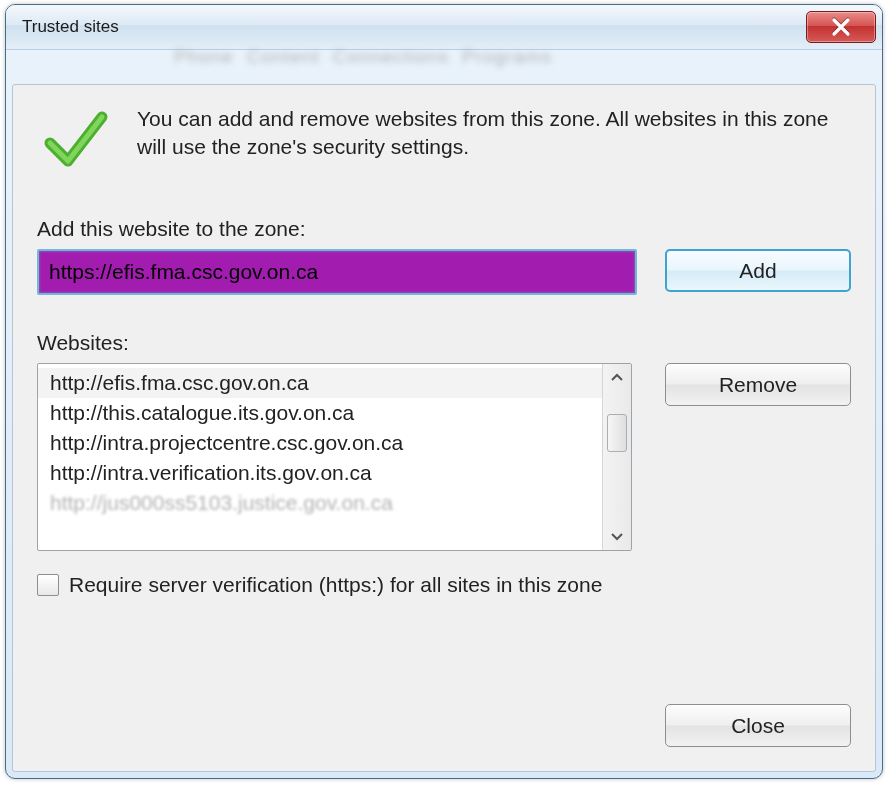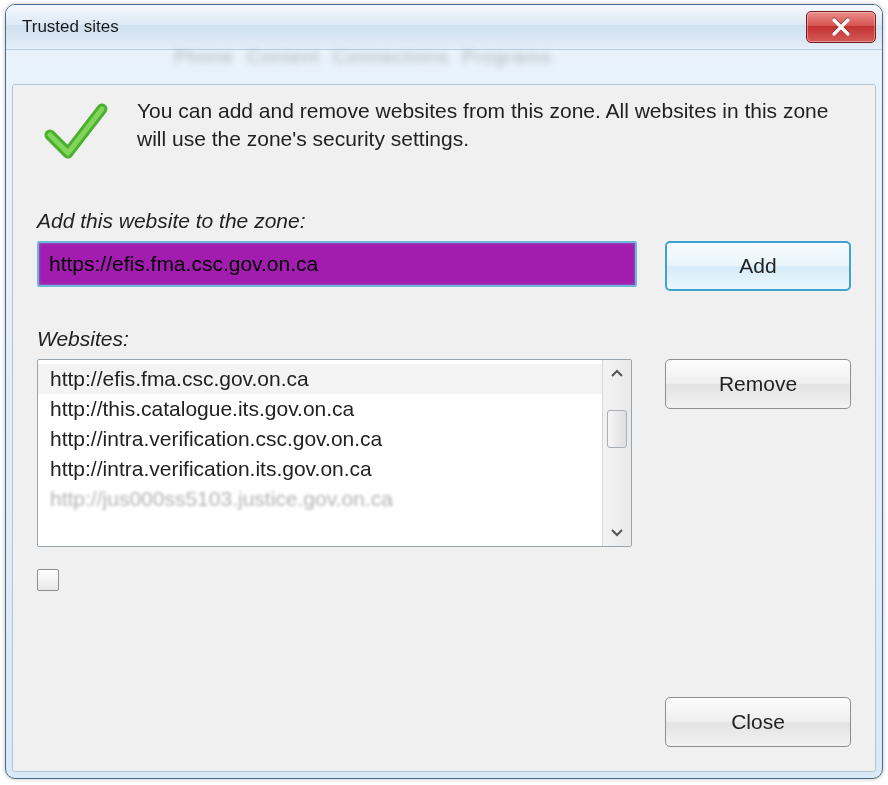--- a/index.html
+++ b/index.html
@@ -29,36 +29,36 @@
   .blurred-tabs{
     padding:6px 0 0 160px;height:22px;
     color:#808080;font-size:19px;letter-spacing:1px;
     filter:blur(3px);opacity:.55;white-space:nowrap;
     position:absolute;top:40px;left:14px;
   }
 
   .client{
     flex:1;
     margin:6px;margin-top:34px;border:1px solid #b6c5d4;border-radius:3px;
-    background:#f0f0f0;padding:12px 24px 24px 24px;color:#222;font-size:21px;
+    background:#f0f0f0;padding:20px 24px 24px 24px;color:#222;font-size:21px;
     position:relative;display:flex;flex-direction:column;
   }
   .intro{display:flex;gap:22px;align-items:flex-start;margin-bottom:40px;}
   .intro .check{flex:0 0 78px;display:flex;justify-content:center;}
   .intro .desc{line-height:1.35;}
 
-  .lbl{margin-bottom:8px;font-style:italic;}
+  .lbl{margin-bottom:8px;}
   .row-add{display:flex;gap:28px;align-items:stretch;margin-bottom:36px;}
   .txt{
     flex:1;height:42px;border:2px solid #6fb8d8;border-radius:2px;
     background:#a21caf;font-size:21px;padding:0 10px;color:#000;outline:none;
     box-shadow:inset 0 0 3px rgba(111,184,216,.6);
   }
   .btn{
-    width:186px;height:50px;border:1px solid #8a8f94;border-radius:5px;
+    width:186px;height:43px;border:1px solid #8a8f94;border-radius:5px;
     background:linear-gradient(#fdfdfd,#efefef 48%,#e3e3e3 52%,#f2f2f2);
     font-size:21px;color:#222;cursor:pointer;
   }
   .btn.primary{
     border:2px solid #3fa3cf;
     background:linear-gradient(#f7fcff,#e9f5fc 48%,#d6ecf8 52%,#eaf6fc);
   }
 
   .row-list{display:flex;gap:33px;align-items:flex-start;}
   .listwrap{
@@ -125,21 +125,21 @@
       <input class="txt" type="text" value="https://efis.fma.csc.gov.on.ca" style="">
       <button class="btn primary">Add</button>
     </div>
 
     <div class="lbl">Websites:</div>
     <div class="row-list">
       <div class="listwrap">
         <div class="list" id="site-list">
             <div class="item sel">http://efis.fma.csc.gov.on.ca</div>
             <div class="item">http://this.catalogue.its.gov.on.ca</div>
-            <div class="item">http://intra.verification.csc.gov.on.ca</div>
+            <div class="item">http://intra.projectcentre.csc.gov.on.ca</div>
             <div class="item">http://intra.verification.its.gov.on.ca</div>
             <div class="item" style="opacity: 0.35; filter: blur(1.5px);">http://jus000ss5103.justice.gov.on.ca</div>
           </div>
         <div class="scrollbar">
           <div class="sbtn">
             <svg width="12" height="12" viewBox="0 0 12 12">
                 <path d="M1 8 L6 3 L11 8" fill="none" stroke="#555" stroke-width="2"></path>
               </svg>
           </div>
           <div class="strack">
@@ -150,20 +150,21 @@
                 <path d="M1 4 L6 9 L11 4" fill="none" stroke="#555" stroke-width="2"></path>
               </svg>
           </div>
         </div>
       </div>
       <button class="btn">Remove</button>
     </div>
 
     <div class="chkrow">
       <div class="chkbox"></div>
+      <span>Require server verification (https:) for all sites in this zone</span>
     </div>
 
     <div class="footer">
       <button class="btn">Close</button>
     </div>
 
   </div>
 </div>
 
 </body></html>

